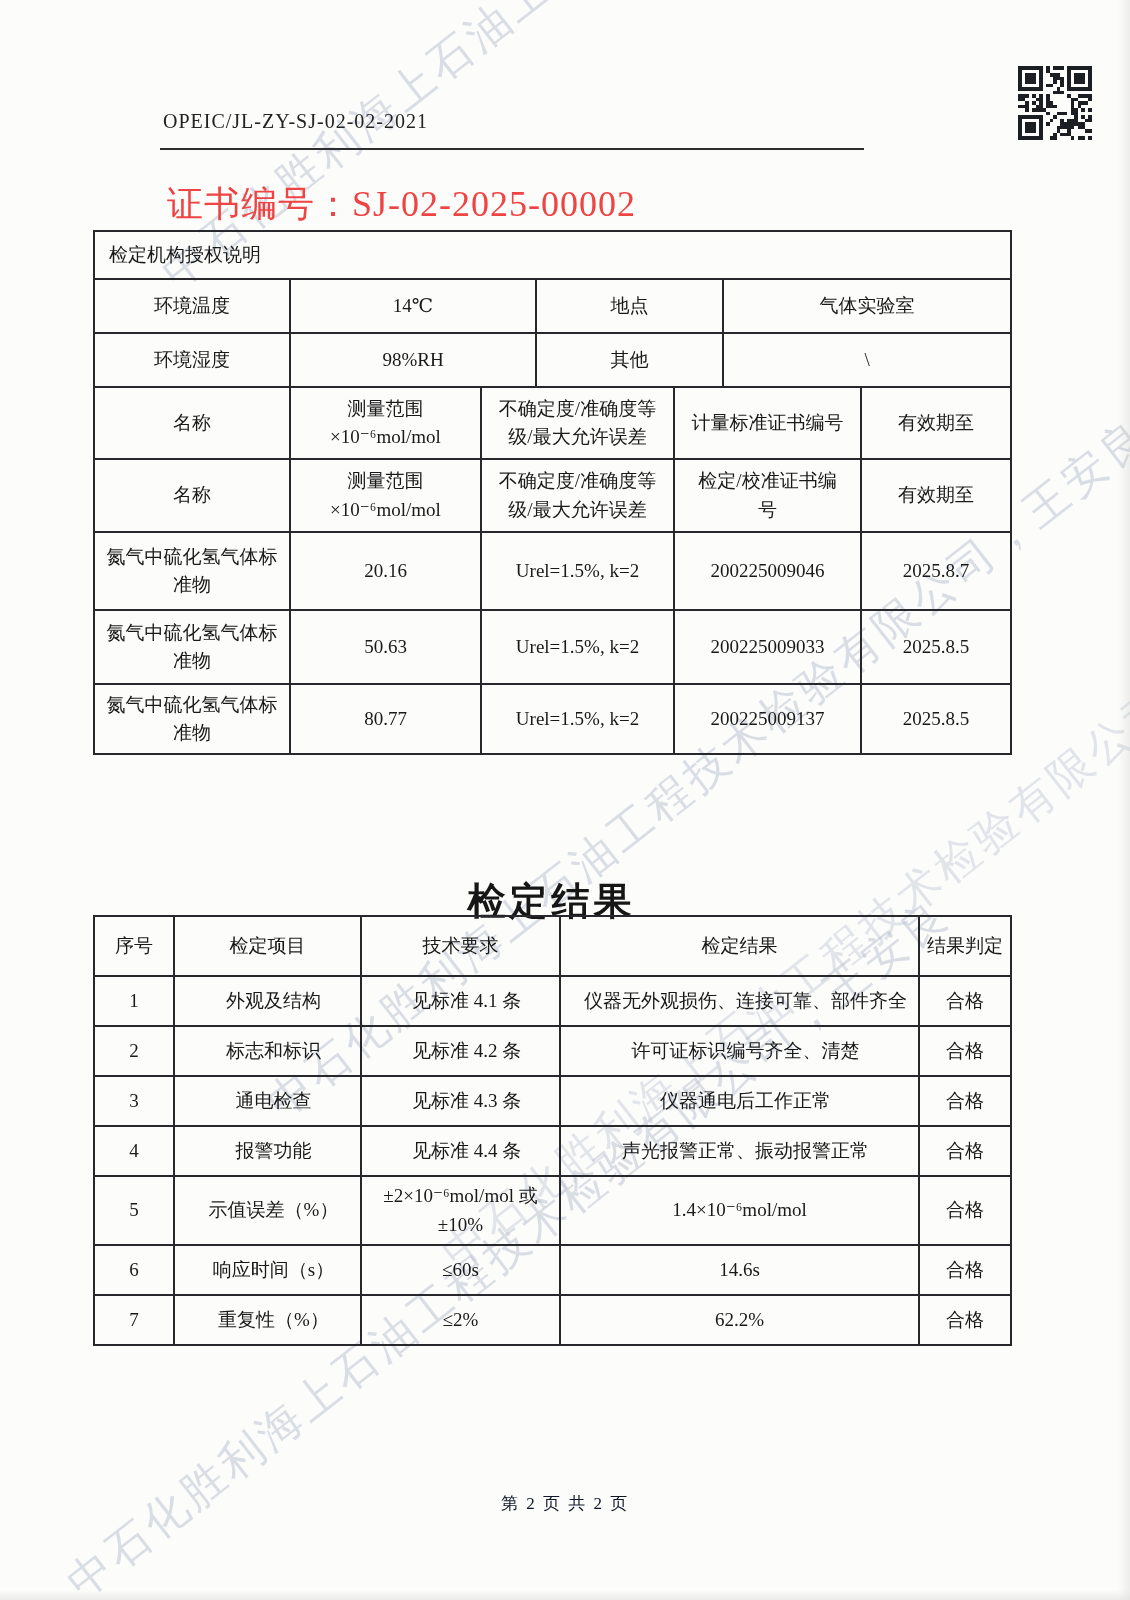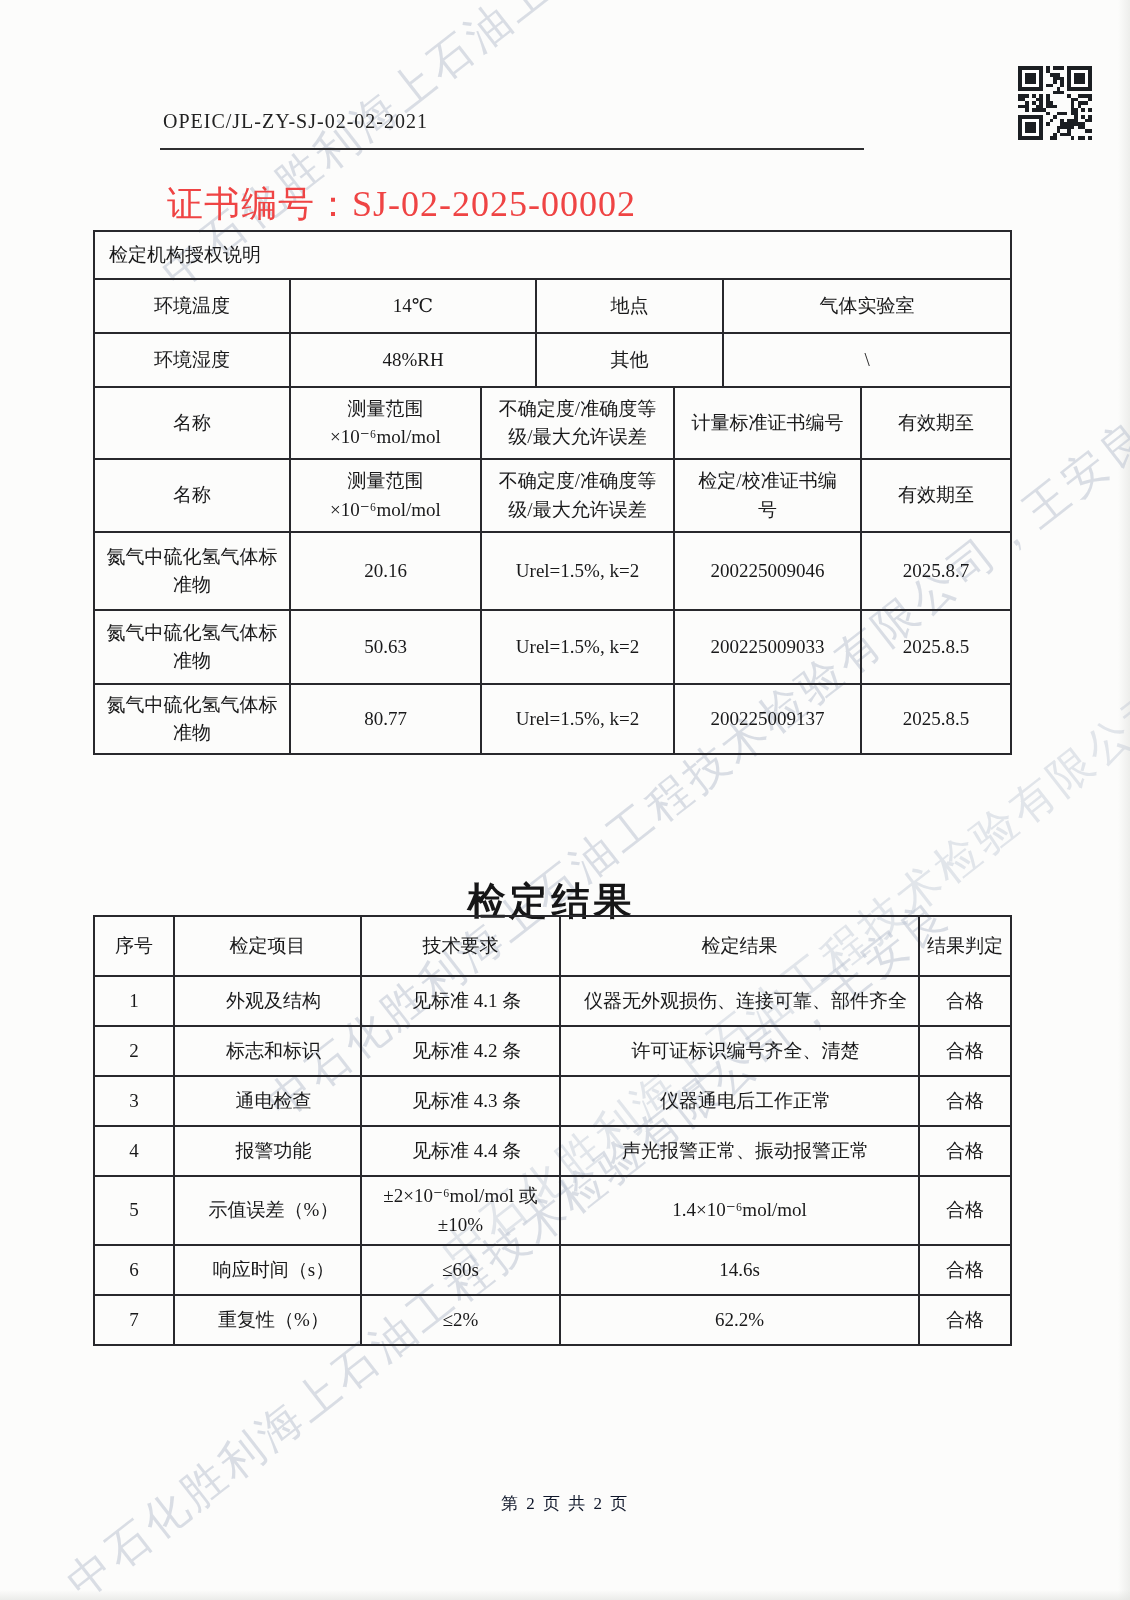--- a/index.html
+++ b/index.html
@@ -207,21 +207,21 @@
       <td colspan="7" class="left-cell">检定机构授权说明</td>
     </tr>
     <tr class="h48">
       <td>环境温度</td>
       <td colspan="2">14℃</td>
       <td colspan="2">地点</td>
       <td colspan="2">气体实验室</td>
     </tr>
     <tr class="h48">
       <td>环境湿度</td>
-      <td colspan="2">48%RH</td>
+      <td colspan="2">98%RH</td>
       <td colspan="2">其他</td>
       <td colspan="2">\</td>
     </tr>
     <tr class="h66">
       <td>名称</td>
       <td>测量范围
 ×10⁻⁶mol/mol</td>
       <td colspan="2">不确定度/准确度等
 级/最大允许误差</td>
       <td colspan="2">计量标准证书编号</td>

